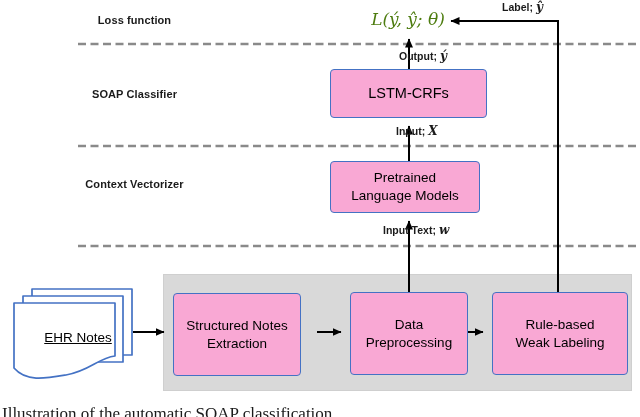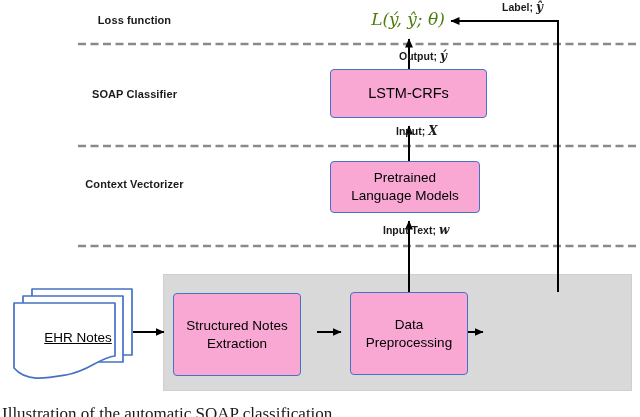--- a/index.html
+++ b/index.html
@@ -118,18 +118,20 @@
     <span>Input Text;</span><span class="sym">w</span>
   </div>
 
   <div class="node" id="node-lstm">LSTM-CRFs</div>
   <div class="node" id="node-plm">Pretrained
 Language Models</div>
   <div class="node" id="node-structured">Structured Notes
 Extraction</div>
   <div class="node" id="node-preproc">Data
 Preprocessing</div>
+  <div class="node" id="node-rule">Rule-based
+Weak Labeling</div>
 
   <div id="ehr-label">EHR Notes</div>
 
   <div id="caption">Illustration of the automatic SOAP classification</div>
 
 </div>
 
 </body></html>

